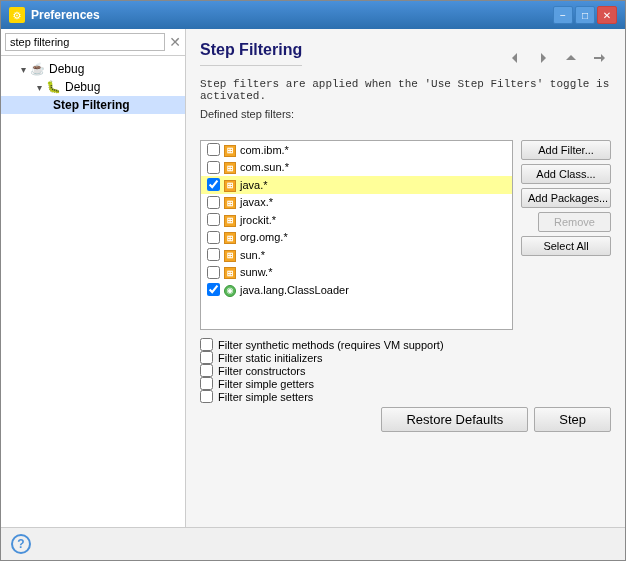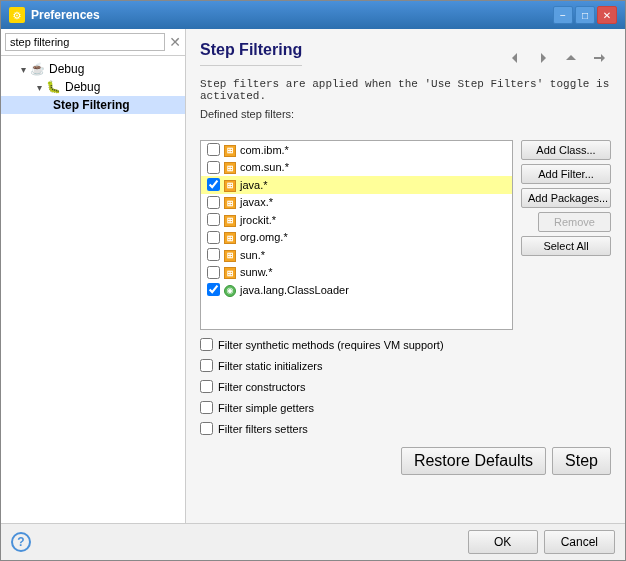--- a/index.html
+++ b/index.html
@@ -207,22 +207,22 @@
     }
     .side-btn:disabled, .side-btn.disabled {
       color: #aaa;
       cursor: default;
       background: #f0f0f0;
       margin-left: 17px;
     }
     .options-area {
       display: flex;
       flex-direction: column;
-      gap: 8px;
-      margin-bottom: 8px;
+      gap: 0;
+      margin-bottom: 0;
     }
     .option-row {
       display: flex;
       align-items: center;
       gap: 5px;
       font-size: 11px;
     }
     .bottom-bar {
       display: flex;
       align-items: center;
@@ -253,22 +253,22 @@
       border: 2px solid #4a90d9;
       color: #4a90d9;
       display: flex;
       align-items: center;
       justify-content: center;
       font-size: 12px;
       font-weight: bold;
       cursor: pointer;
     }
     .restore-btn {
-      padding: 4px 12px;
-      font-size: 16px;
+      padding: 4px 24px;
+      font-size: 13px;
       background: linear-gradient(to bottom, #f8f8f8, #e0e0e0);
       border: 1px solid #aaa;
       cursor: pointer;
       border-radius: 2px;
     }
   </style>
 </head>
 <body>
 
 <div class="window">
@@ -387,22 +387,22 @@
               <span>sunw.*</span>
             </div>
             <div class="filter-item">
               <input type="checkbox" checked="" style="">
               <span><span style="background:#5cb85c;border:1px solid #3a9a3a;width:12px;height:12px;display:inline-flex;align-items:center;justify-content:center;font-size:8px;color:white;border-radius:50%;">◉</span></span>
               <span>java.lang.ClassLoader</span>
             </div>
           </div>
 
         <div class="btn-col">
+          <button class="side-btn">Add Filter...</button>
           <button class="side-btn">Add Class...</button>
-          <button class="side-btn">Add Filter...</button>
           <button class="side-btn">Add Packages...</button>
           <button class="side-btn disabled" disabled="">Remove</button>
           <button class="side-btn">Select All</button>
         </div>
       </div>
 
       <div class="options-area" id="options-area">
           <div class="option-row">
             <input type="checkbox" style="">
             <label>Filter synthetic methods (requires VM support)</label>
@@ -414,31 +414,27 @@
           <div class="option-row">
             <input type="checkbox" style="">
             <label>Filter constructors</label>
           </div>
           <div class="option-row">
             <input type="checkbox" style="">
             <label>Filter simple getters</label>
           </div>
           <div class="option-row">
             <input type="checkbox" style="">
-            <label>Filter filters setters</label>
+            <label>Filter simple setters</label>
           </div>
         </div>
 
       <div style="display:flex;justify-content:flex-end;gap:6px;margin-top:4px;">
         <button class="restore-btn">Restore Defaults</button>
         <button class="restore-btn">Step</button>
       </div>
     </div>
   </div>
 
   <div class="bottom-bar">
     <div class="help-icon">?</div>
-    <div class="bottom-right">
-      <button class="bottom-btn">OK</button>
-      <button class="bottom-btn">Cancel</button>
-    </div>
   </div>
 </div>
 
 </body></html>

